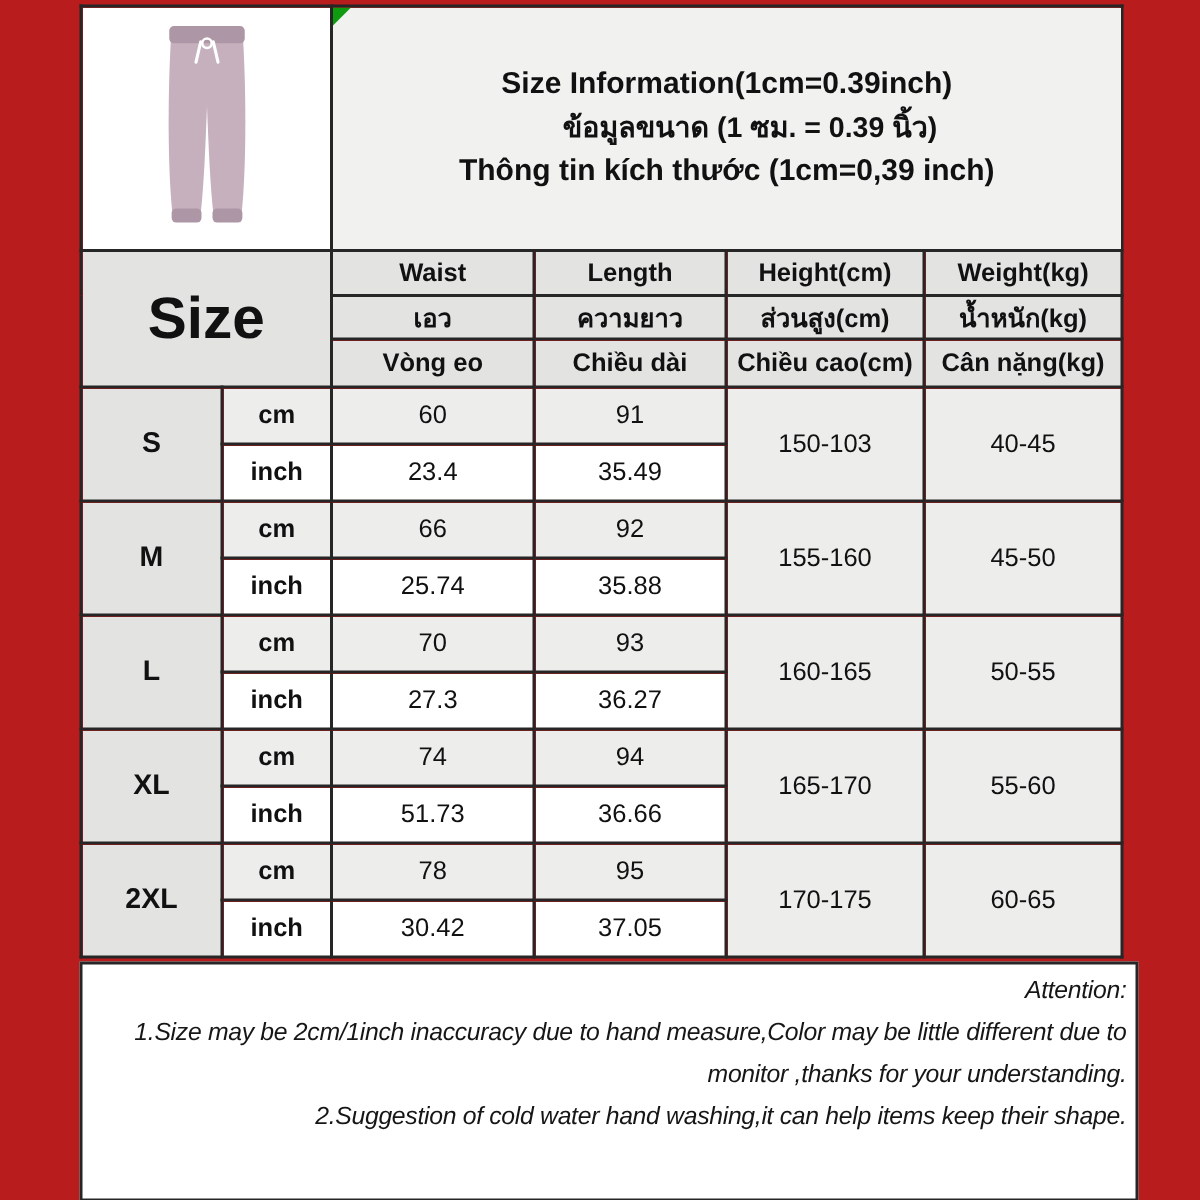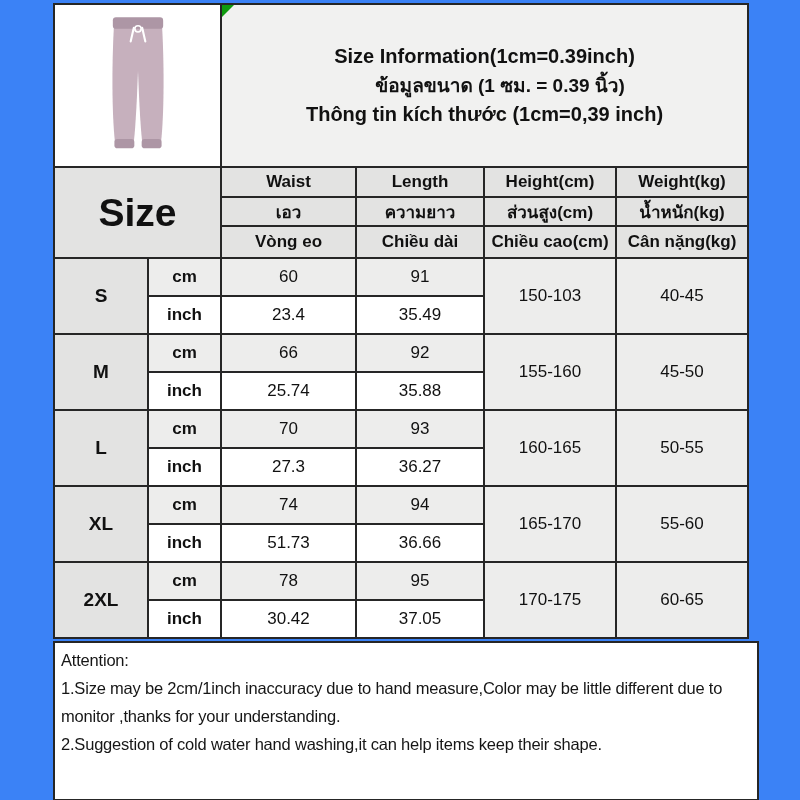--- a/index.html
+++ b/index.html
@@ -1,20 +1,20 @@
 <!DOCTYPE html>
 <html><head>
 <meta charset="utf-8">
 <style>
   html, body { margin: 0; padding: 0; background: #ffffff; }
   .page {
     position: relative;
     width: 800px;
     height: 800px;
-    background: #3b82f6;
+    background: #b91c1c;
     font-family: "Liberation Sans", sans-serif;
     color: #111111;
     overflow: hidden;
   }
   table.size-table {
     position: absolute;
     left: 53px;
     top: 3px;
     width: 694px;
     border-collapse: collapse;
@@ -59,21 +59,22 @@
     border: 2px solid #262626;
     background: #ffffff;
     padding: 3px 6px;
     box-sizing: content-box;
   }
   .attention-box div {
     font-size: 16.5px;
     line-height: 28px;
     letter-spacing: -0.2px;
     color: #161616;
-    text-align: left;
+    text-align: right;
+    font-style: italic;
   }
   .pants-wrap { display: flex; justify-content: center; align-items: center; height: 100%; }
 </style>
 </head>
 <body>
 
 <div class="page">
 
   <table class="size-table">
     <colgroup>

